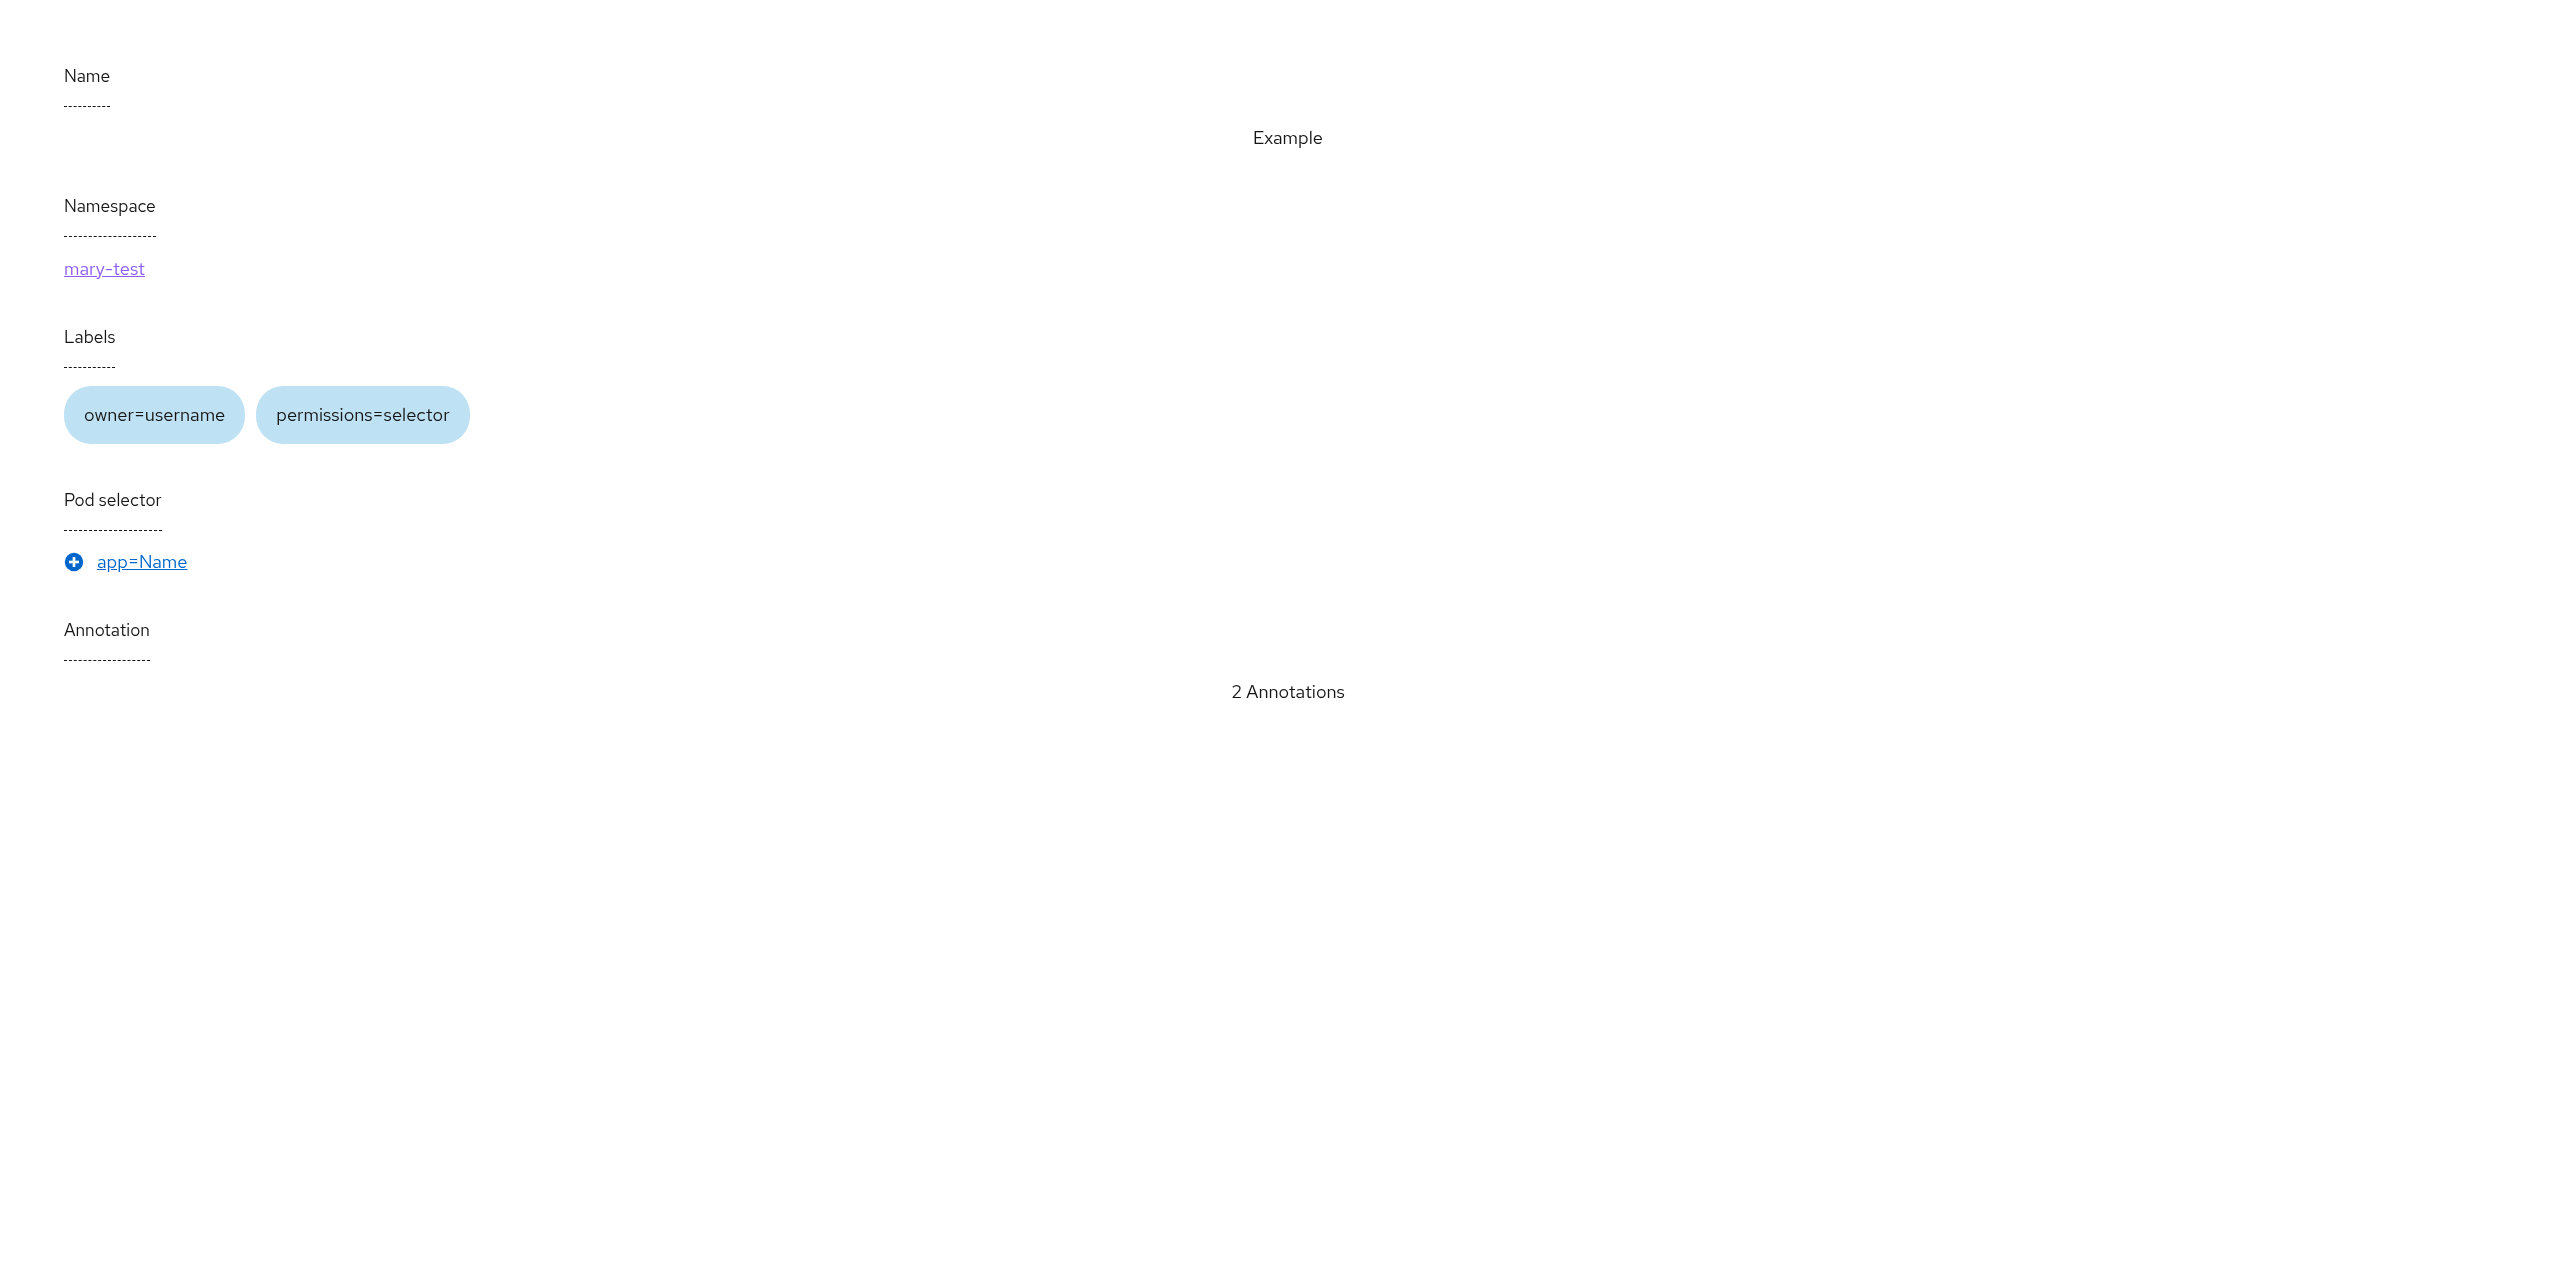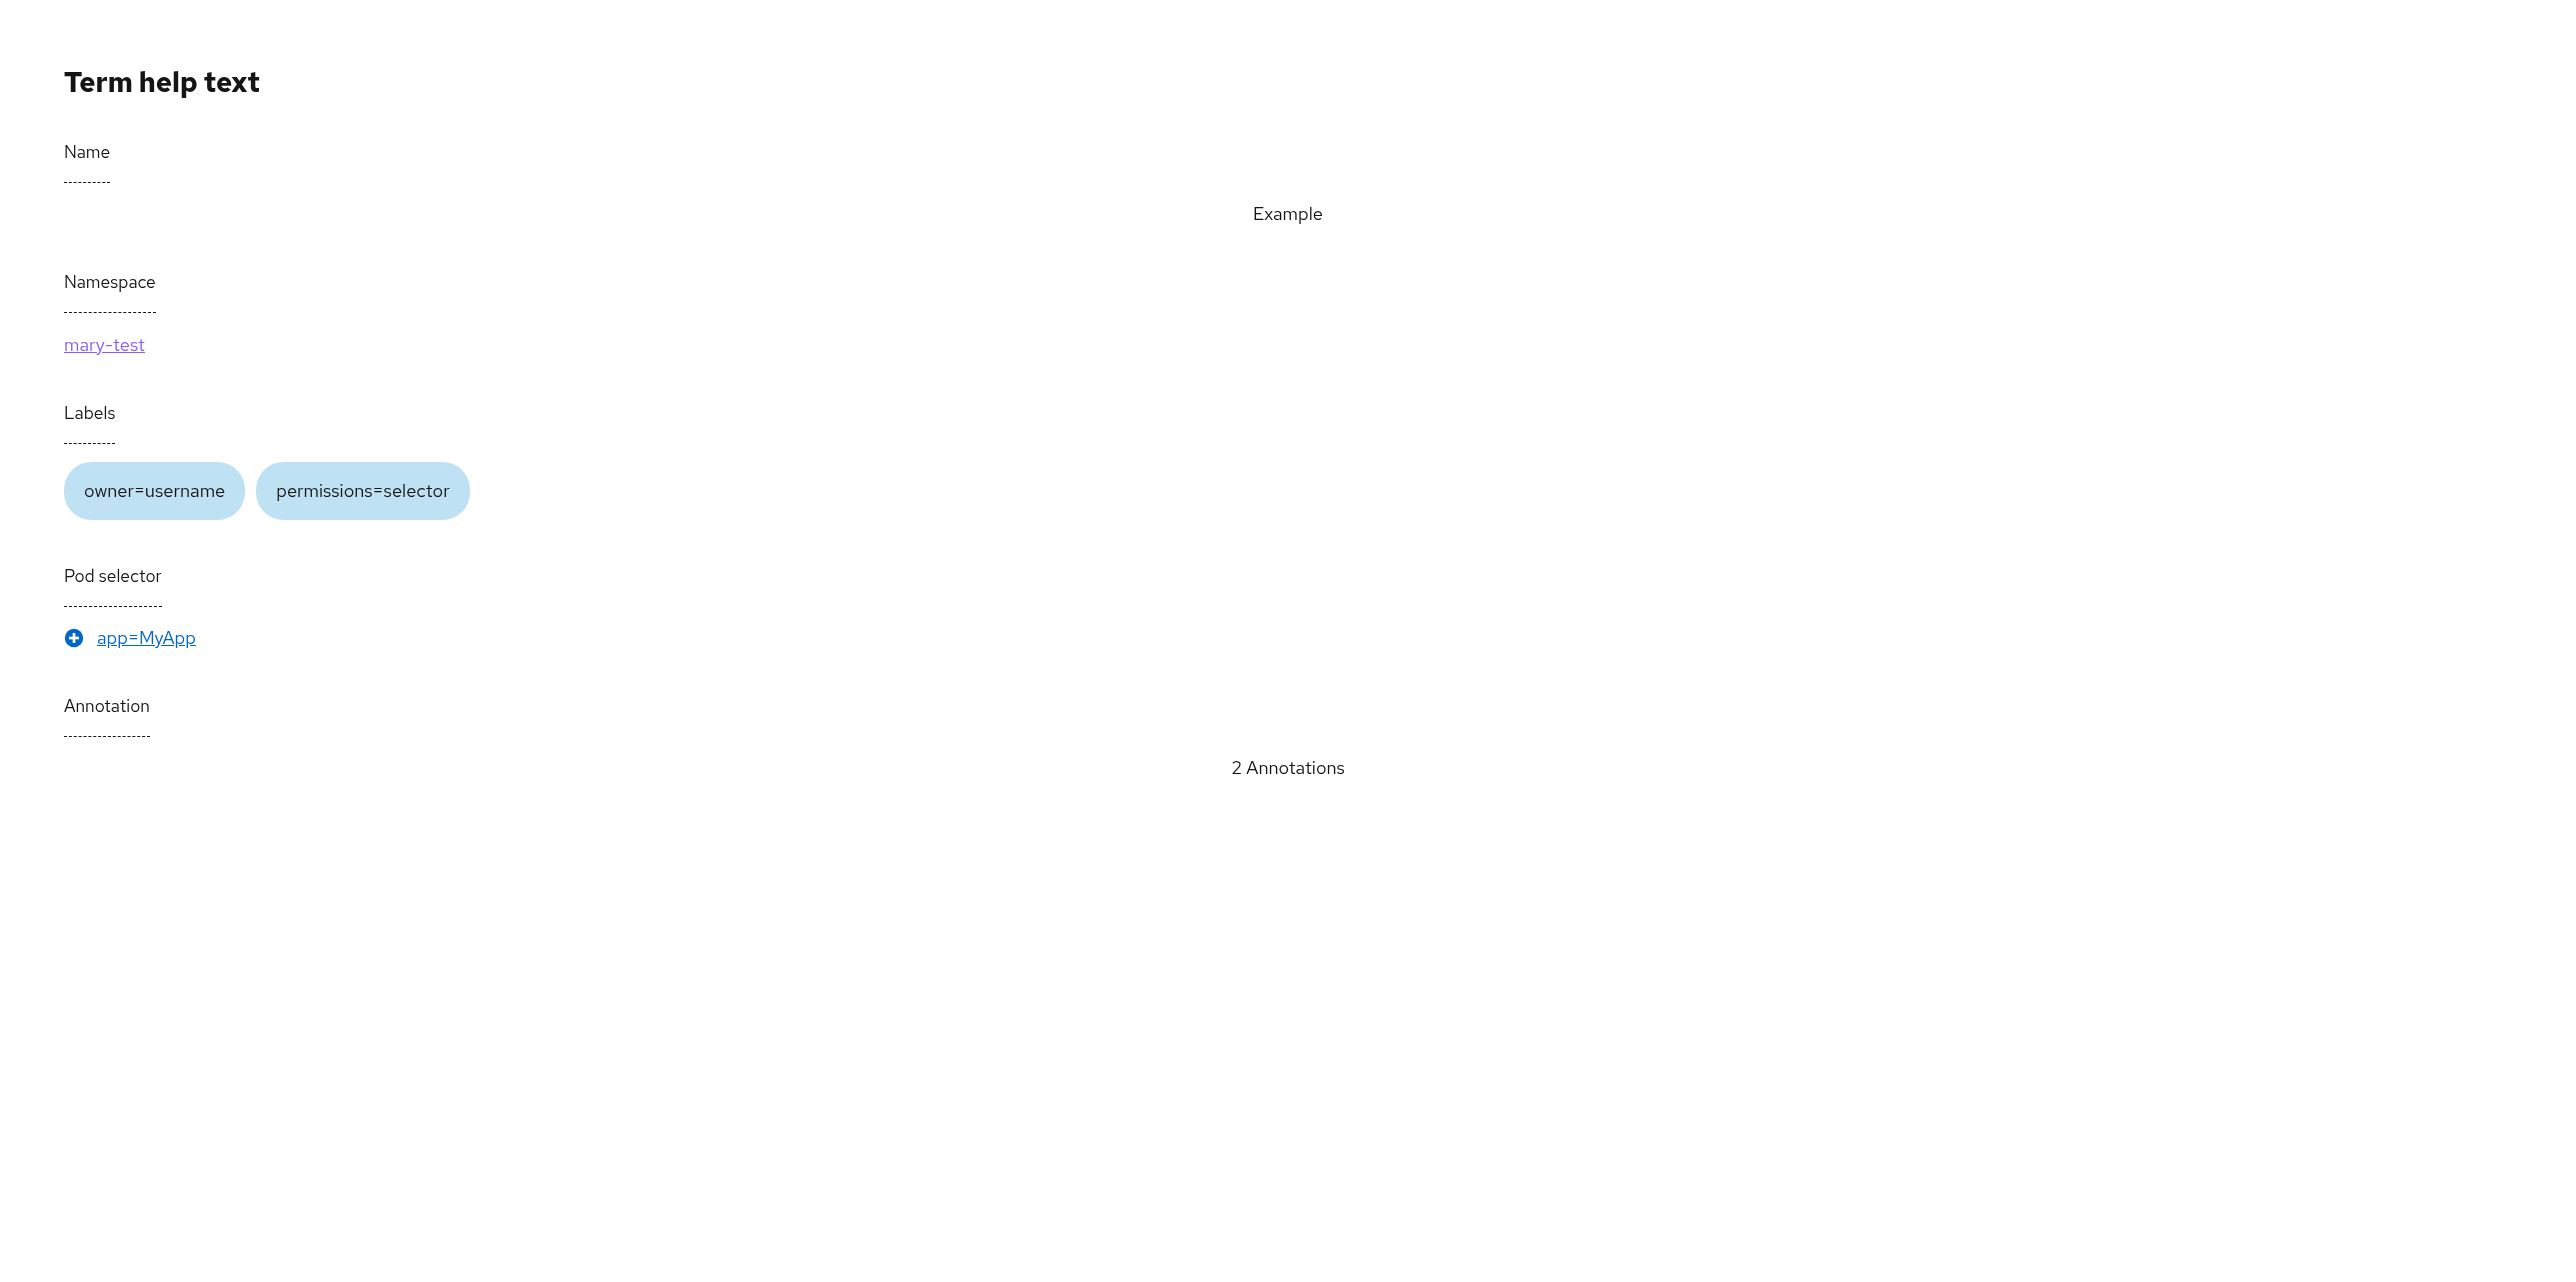--- a/index.html
+++ b/index.html
@@ -74,21 +74,20 @@
     color: #0066cc;
     text-decoration: underline;
     font-size: 18.3px;
     cursor: pointer;
   }
 </style>
 </head>
 <body>
 
 <div class="page">
-  <h1>Term help text</h1>
 
   <div class="term-group">
     <div>
       <span class="term-label">Name</span>
     </div>
     <div class="term-value">Example</div>
   </div>
 
   <div class="term-group">
     <div>
@@ -114,21 +113,21 @@
       <span class="term-label">Pod selector</span>
     </div>
     <div class="pod-selector-row">
       <span class="plus-icon">
         <svg viewBox="0 0 24 24" width="20" height="20">
           <circle cx="12" cy="12" r="11" fill="#0066cc"></circle>
           <rect x="10.4" y="6" width="3.2" height="12" fill="#ffffff"></rect>
           <rect x="6" y="10.4" width="12" height="3.2" fill="#ffffff"></rect>
         </svg>
       </span>
-      <a class="pod-link">app=MyApp</a>
+      <a class="pod-link">app=Name</a>
     </div>
   </div>
 
   <div class="term-group">
     <div>
       <span class="term-label">Annotation</span>
     </div>
     <div class="term-value">2 Annotations</div>
   </div>
 </div>

